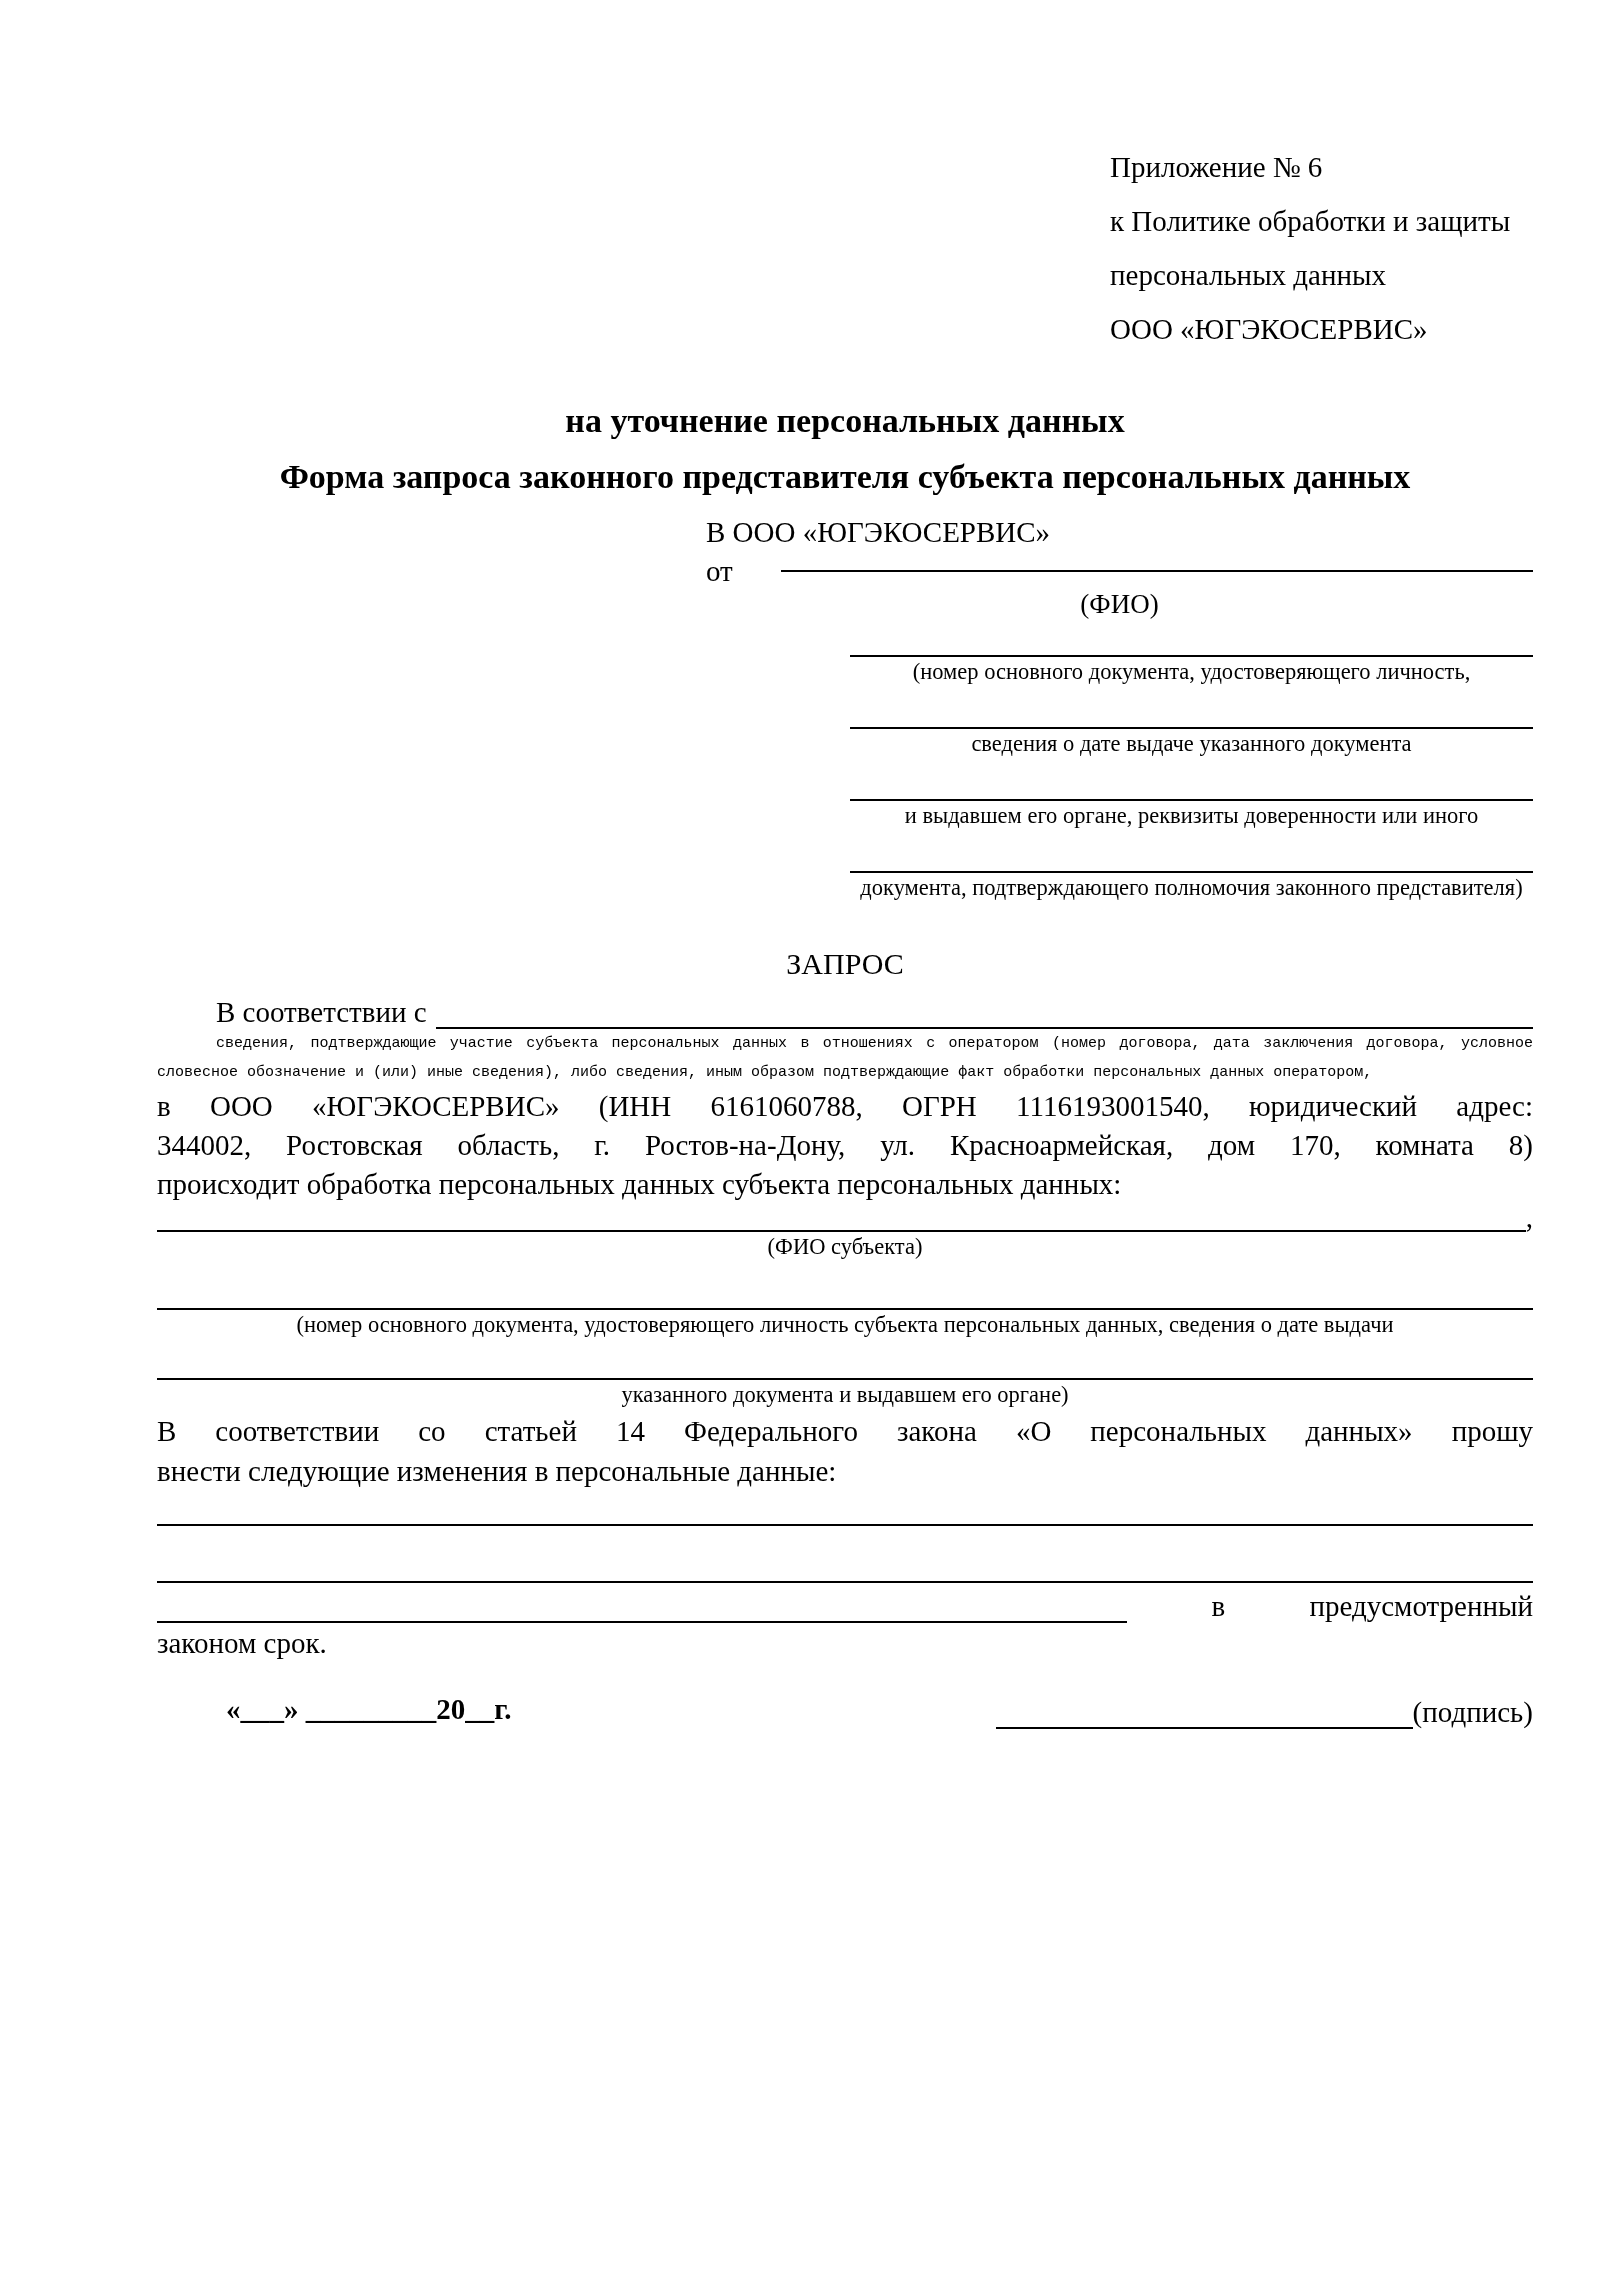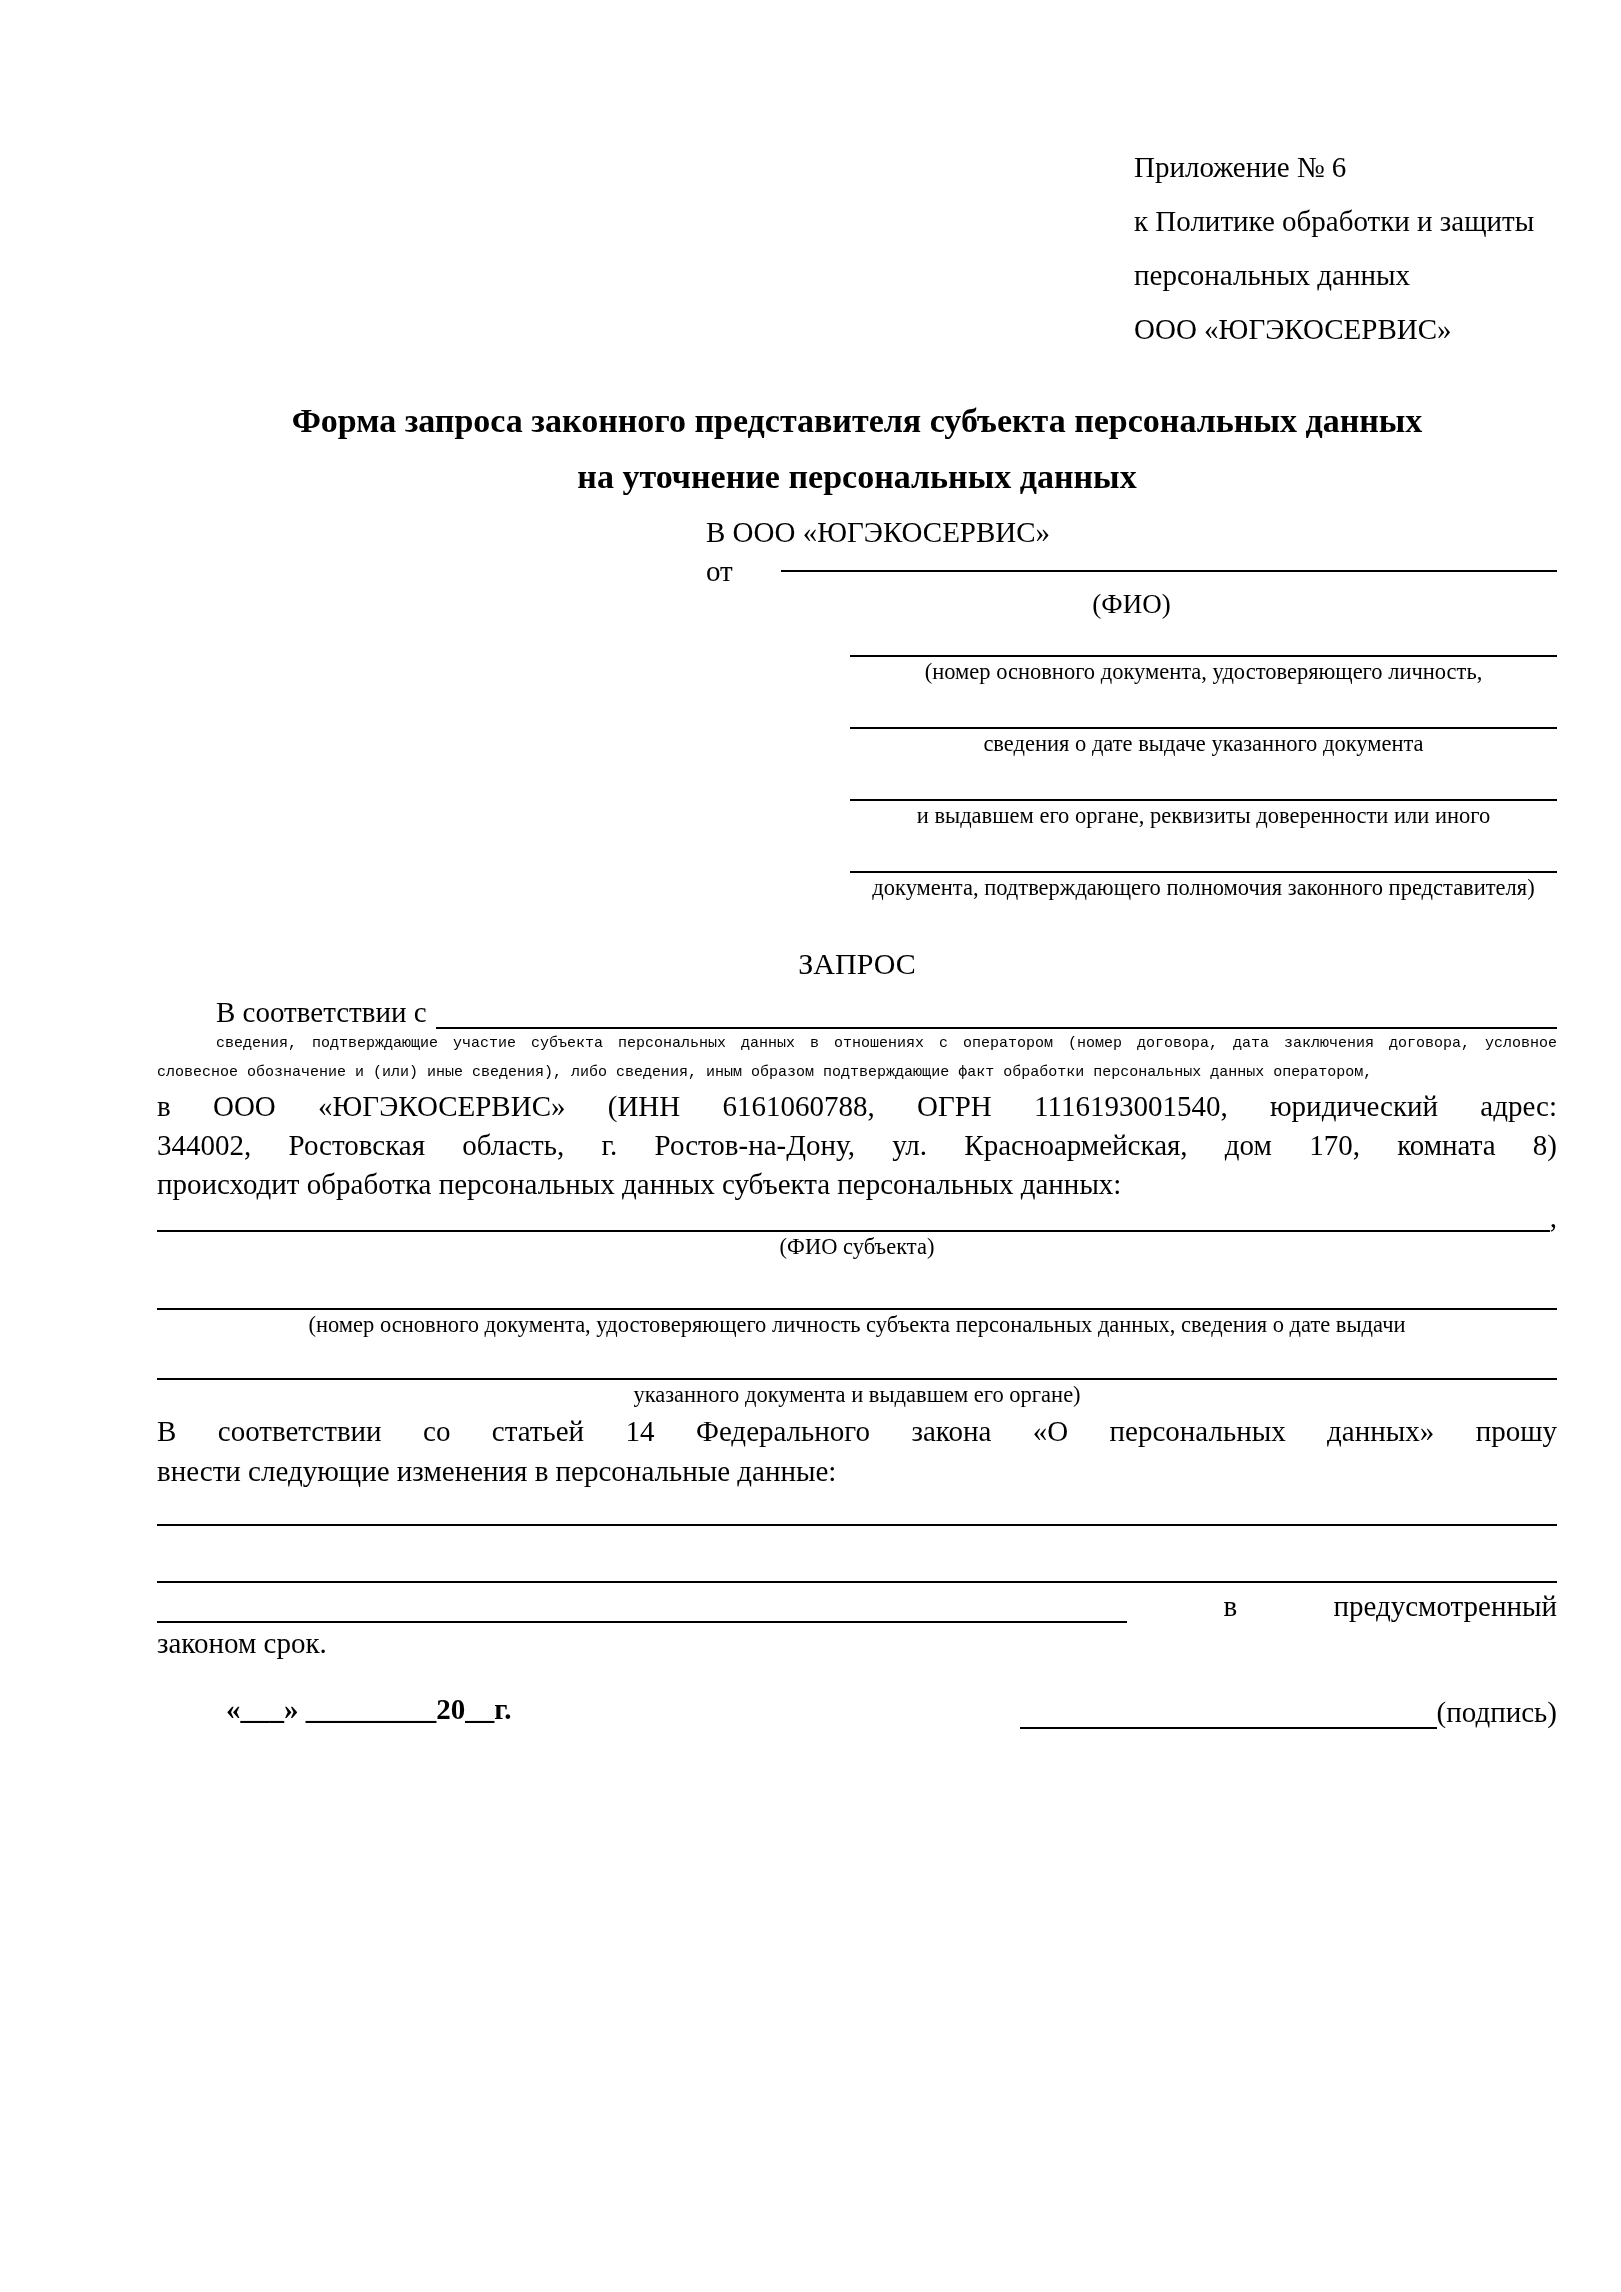--- a/index.html
+++ b/index.html
@@ -5,21 +5,21 @@
   html, body { margin: 0; padding: 0; background: #ffffff; }
   body {
     width: 1621px; height: 2293px;
     font-family: "Liberation Serif", "DejaVu Serif", serif;
     color: #000;
   }
   .page {
     position: relative;
     width: 1621px; height: 2293px;
     box-sizing: border-box;
-    padding: 0 64px 0 157px;
+    padding: 0 88px 0 157px;
     overflow: hidden;
     background: #fff;
   }
   
   .header-block {
     width: 423px;
     margin-left: auto;
     margin-top: 140px;
     font-size: 29px;
     line-height: 54px;
@@ -83,22 +83,22 @@
 <div class="page">
 
   <div class="header-block">
     <div>Приложение № 6</div>
     <div>к Политике обработки и защиты</div>
     <div>персональных данных</div>
     <div>ООО «ЮГЭКОСЕРВИС»</div>
   </div>
 
   <div class="title">
+    <div>на уточнение персональных данных</div>
     <div>Форма запроса законного представителя субъекта персональных данных</div>
-    <div>на уточнение персональных данных</div>
   </div>
 
   <div class="recipient">
     <div class="to-line">В ООО «ЮГЭКОСЕРВИС»</div>
     <div class="from-row">
       <span class="from-label">от</span>
       <span class="uline grow"></span>
     </div>
     <div class="fio-cap">(ФИО)</div>
     <div class="sub">

